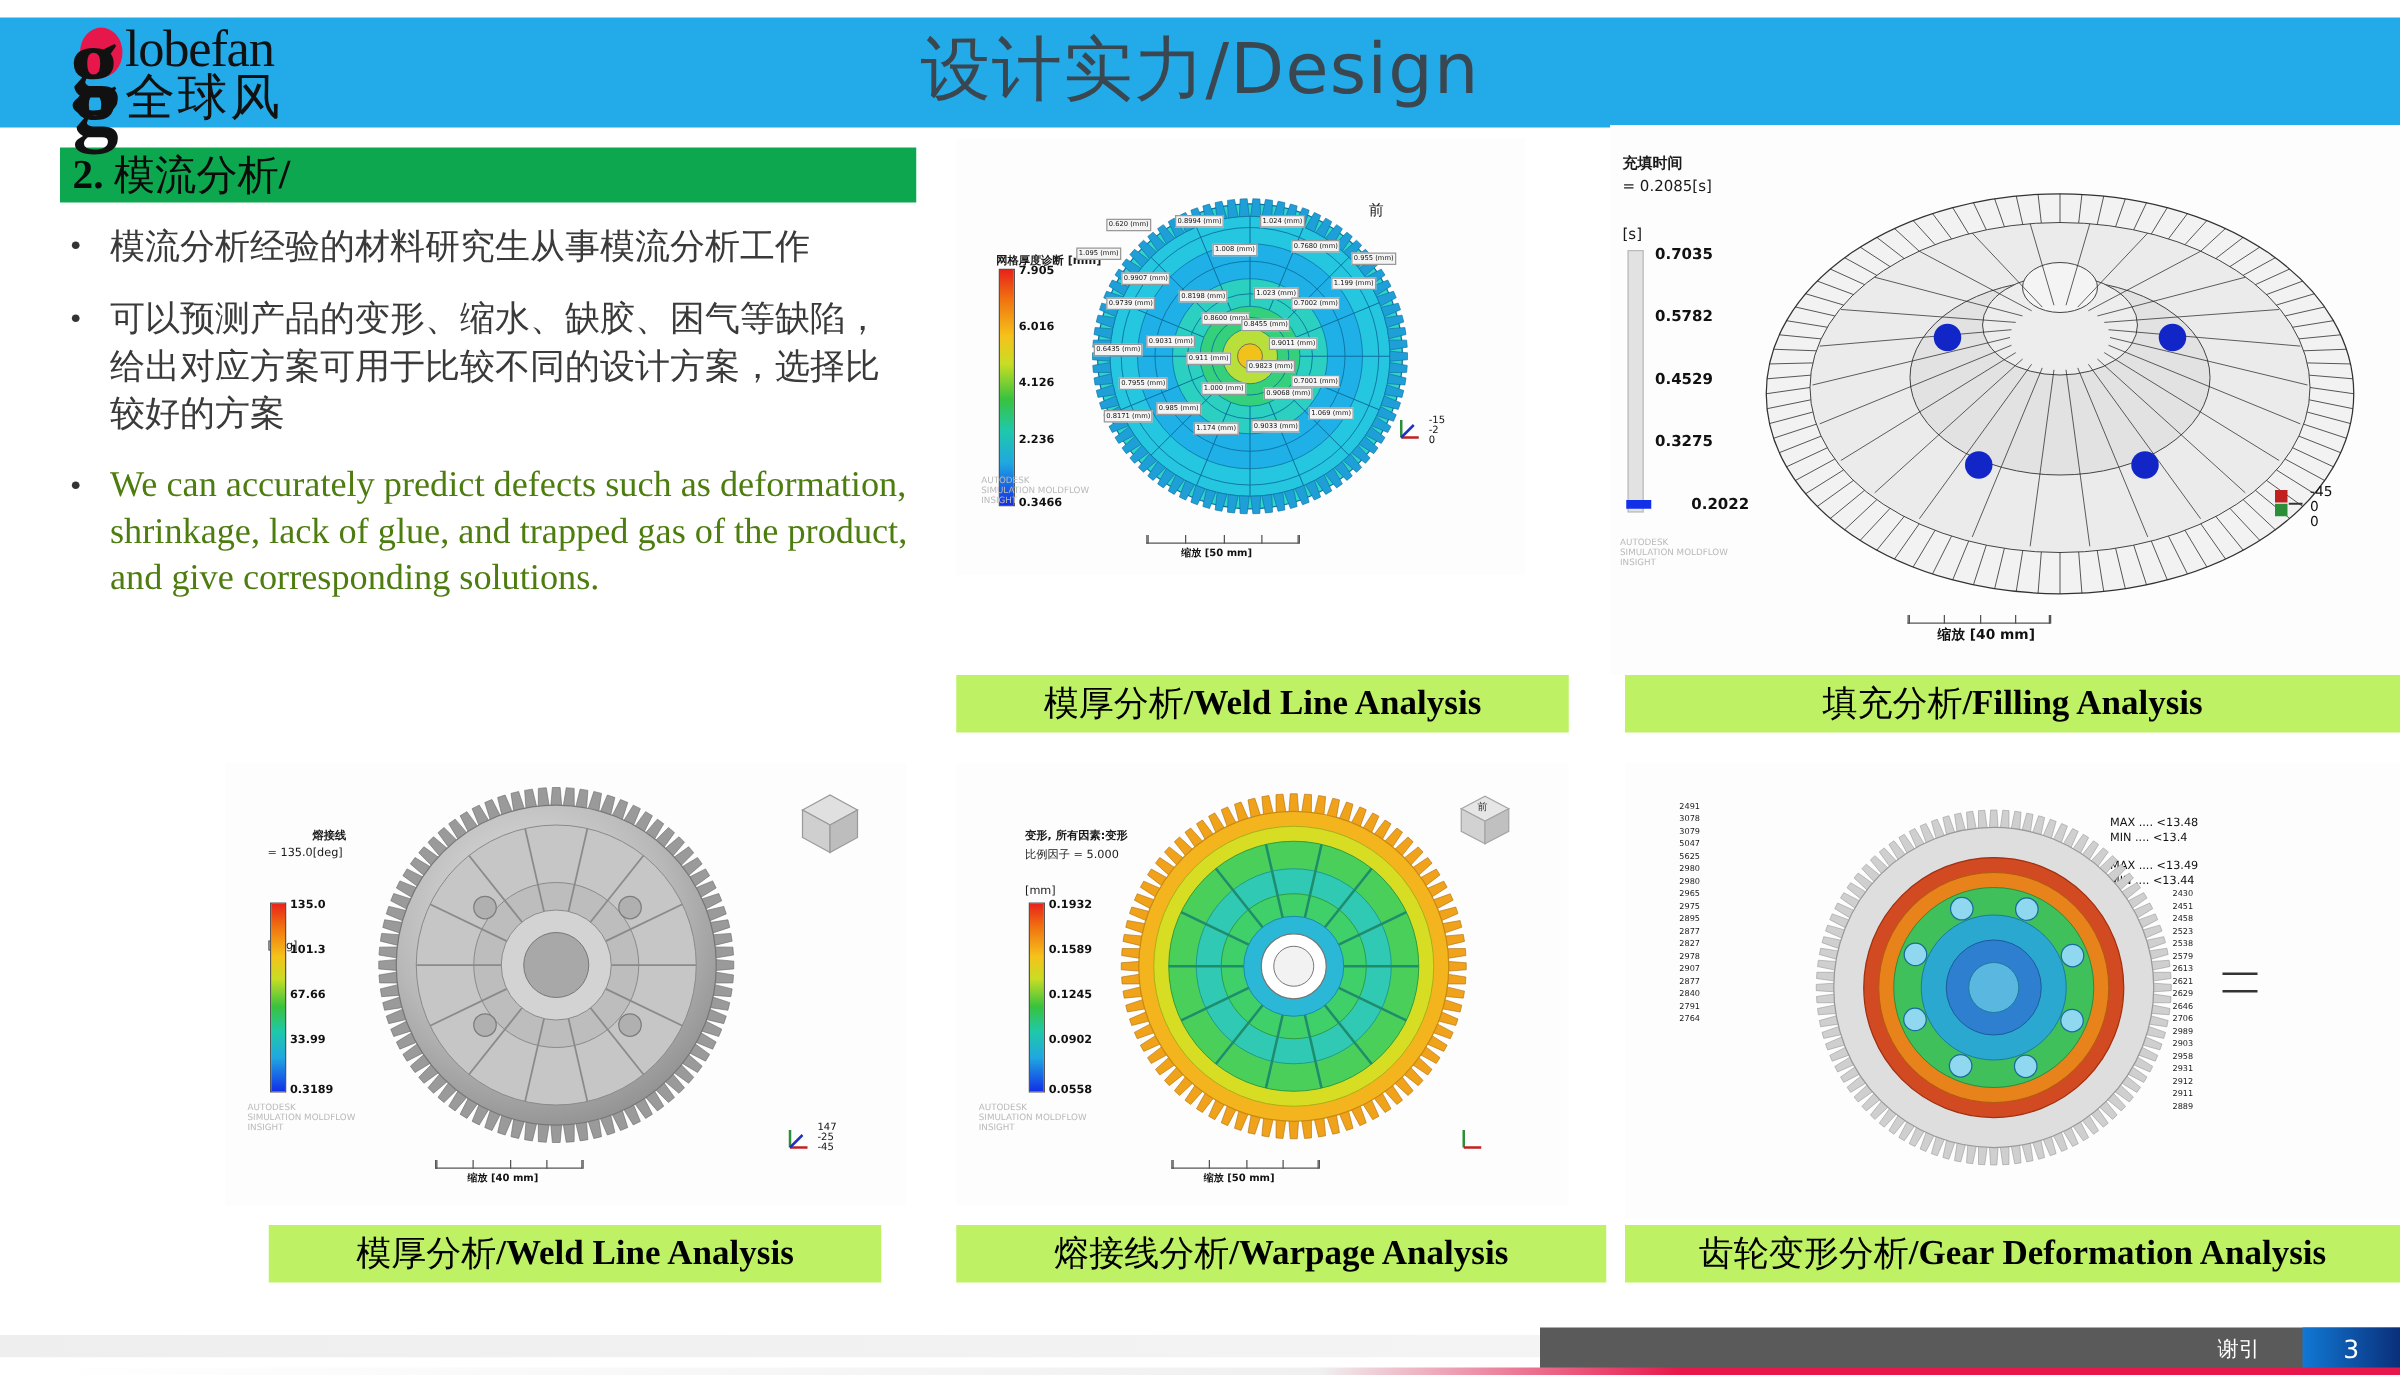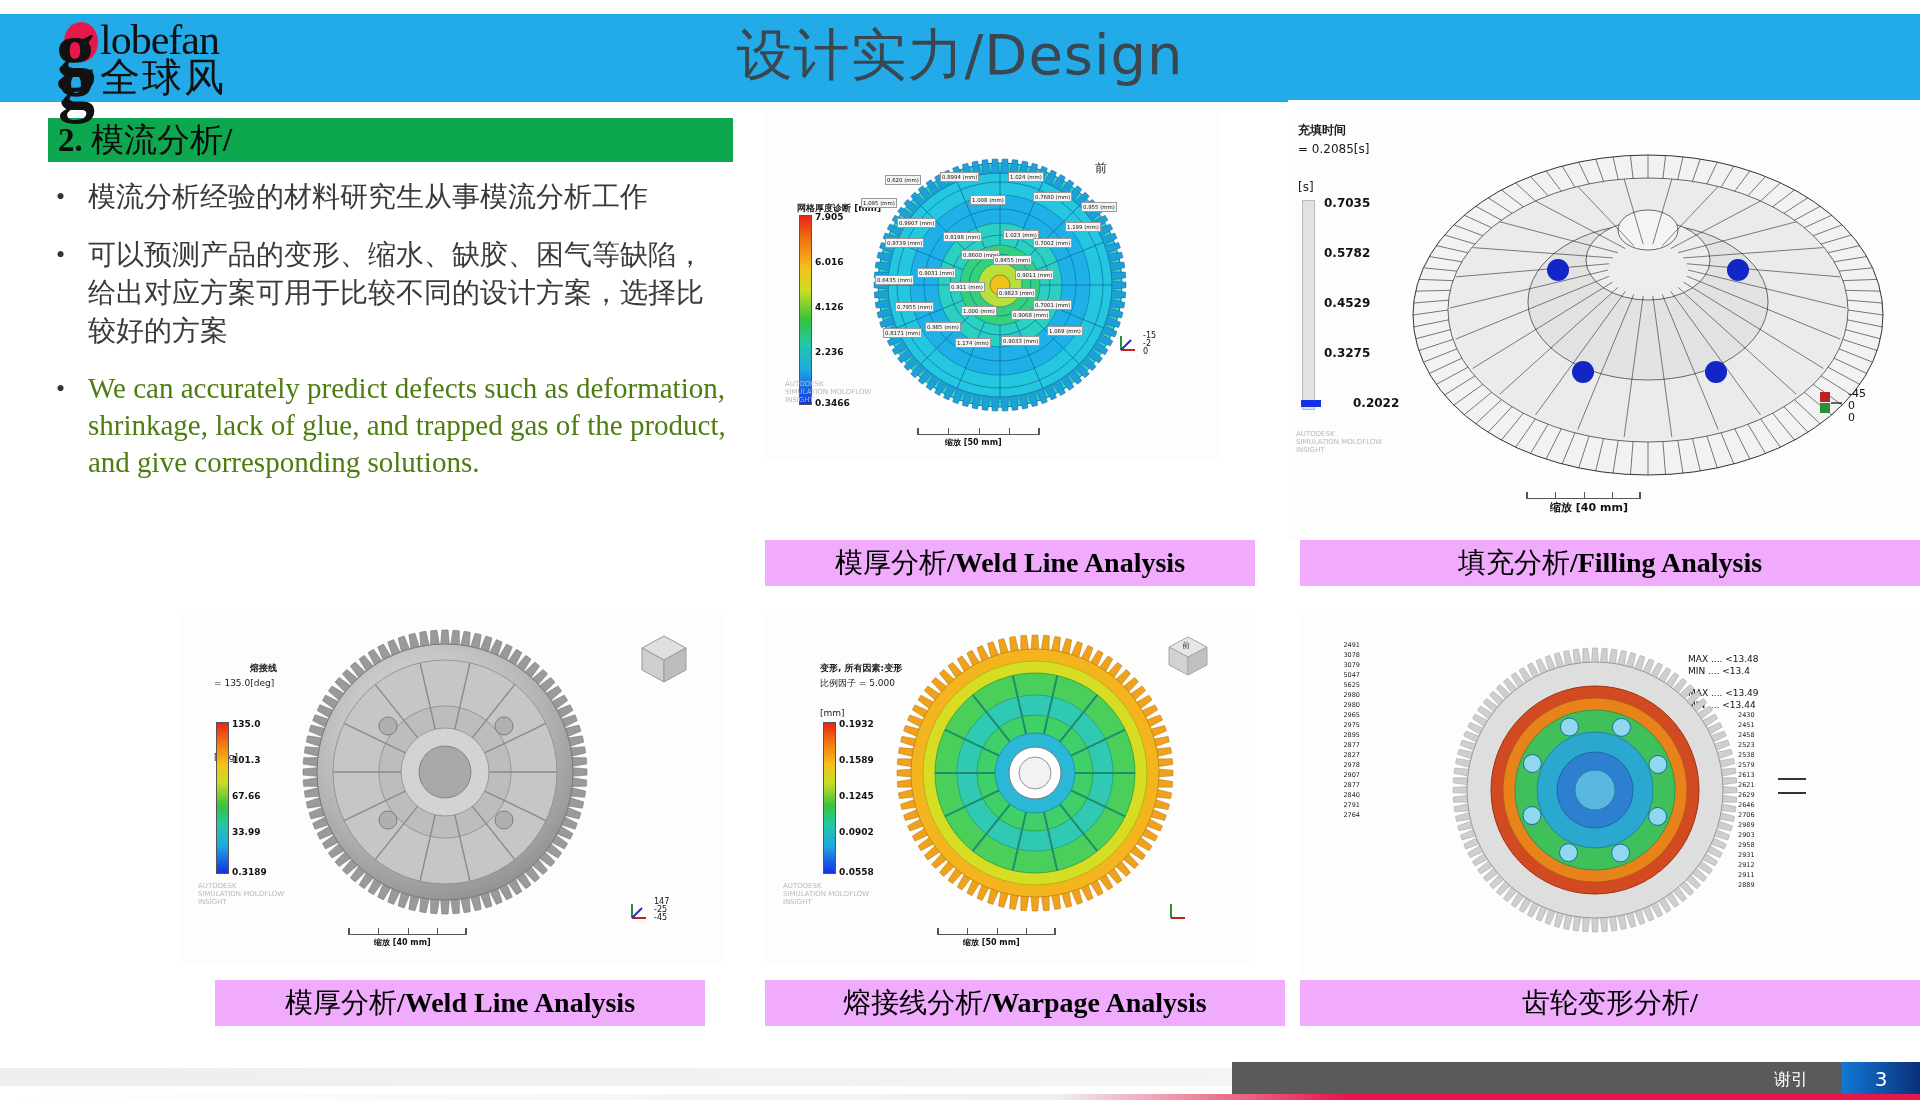--- a/index.html
+++ b/index.html
@@ -73,21 +73,21 @@
   .bullet .txt.cn { font-family: "DejaVu Sans", sans-serif; letter-spacing: 0px; }
   .bullet .txt.en { font-family: "Liberation Serif", serif; color: #4d7c0f; font-size: 29px; line-height: 37px; }
 
   
   .panel { position: absolute; background: #ffffff; overflow: hidden; }
   .panel-fig {
     position: absolute; left: 0; top: 0; right: 0; bottom: 0;
     background: #fdfdfd;
   }
   .caption {
-    position: absolute; background: #f0abfc; color: #000;
+    position: absolute; background: #bef264; color: #000;
     display: flex; align-items: center; justify-content: center;
     font-size: 28px; font-weight: 700; white-space: nowrap;
   }
   .caption .cn { font-family: "DejaVu Sans", sans-serif; font-weight: 400; }
 
   
   .cbar-title {
     position: absolute; font-family: "DejaVu Sans", sans-serif;
     font-size: 9px; color: #1a1a1a; font-weight: 700; white-space: nowrap;
   }
@@ -1040,20 +1040,21 @@
         </div>
 
       <div style="position:absolute; left:478px; top:168px; width:28px; height:2px; background:#333;"></div>
       <div style="position:absolute; left:478px; top:182px; width:28px; height:2px; background:#333;"></div>
     </div>
   </div>
 
   <div class="caption" style="left:1300px; top:980px; width:620px; height:46px;">
     <span class="cn">齿轮变形分析</span>
       <span>/</span>
+      <span>Gear Deformation Analysis</span>
   </div>
 
   <div class="footer-gray"></div>
   <div class="footer-dark"></div>
   <div class="footer-note">谢引</div>
   <div class="footer-page">3</div>
   <div class="footer-white-gap"></div>
   <div class="footer-pink"></div>
 
 </div>

